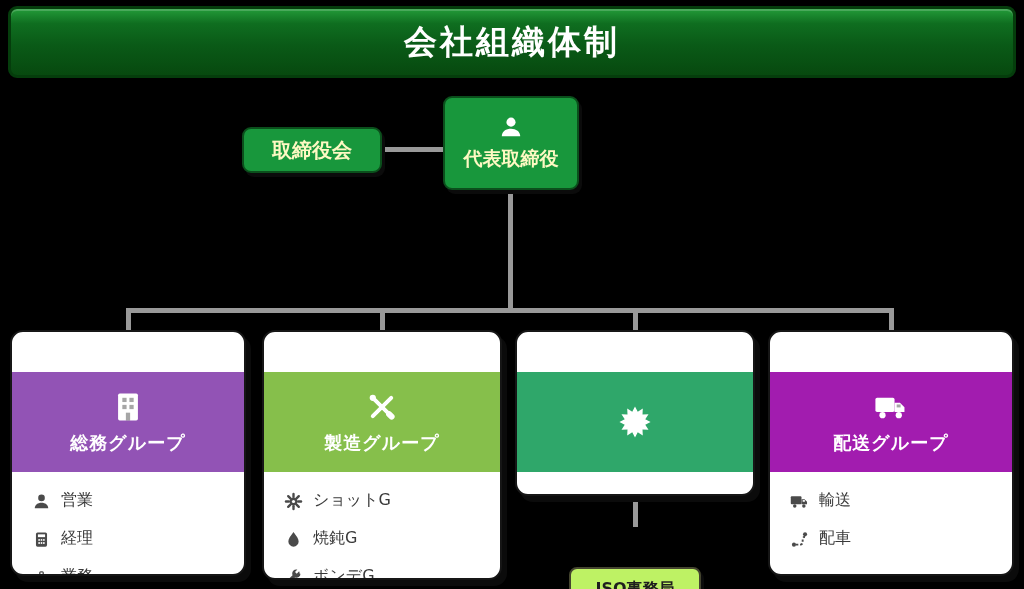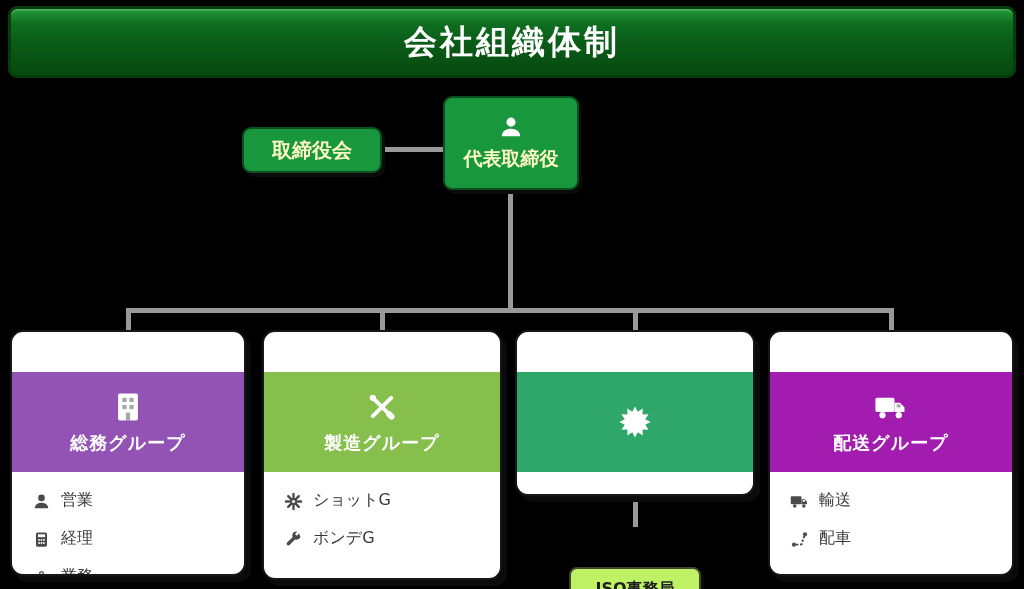--- a/index.html
+++ b/index.html
@@ -163,20 +163,28 @@
               </g>
               <circle cx="12" cy="12" r="5" fill="currentColor"></circle>
               <circle cx="12" cy="12" r="2" fill="#fff"></circle>
             </svg>
         </span>
         <span>ショットG</span>
       </div>
       <div class="item">
         <span class="icon-sm">
           <svg viewBox="0 0 24 24">
+              <path d="M12 2.5C8 8 5.5 11 5.5 14.5a6.5 6.5 0 0 0 13 0C18.5 11 16 8 12 2.5z" fill="currentColor"></path>
+            </svg>
+        </span>
+        <span>焼鈍G</span>
+      </div>
+      <div class="item">
+        <span class="icon-sm">
+          <svg viewBox="0 0 24 24">
               <path d="M20.8 7.2a5.2 5.2 0 0 1-6.9 4.9l-6.6 6.6a2.2 2.2 0 1 1-3.1-3.1l6.6-6.6A5.2 5.2 0 0 1 16.9 2l-3 3 2.2 2.2 3-3c.5.9.7 1.9.7 3z" fill="currentColor"></path>
             </svg>
         </span>
         <span>ボンデG</span>
       </div>
     </div>
   </div>
 
   <div class="card" style="left:515px;top:330px;width:240px;height:166px;">
     <div class="card-header" style="background-color: rgb(47, 167, 106);">

